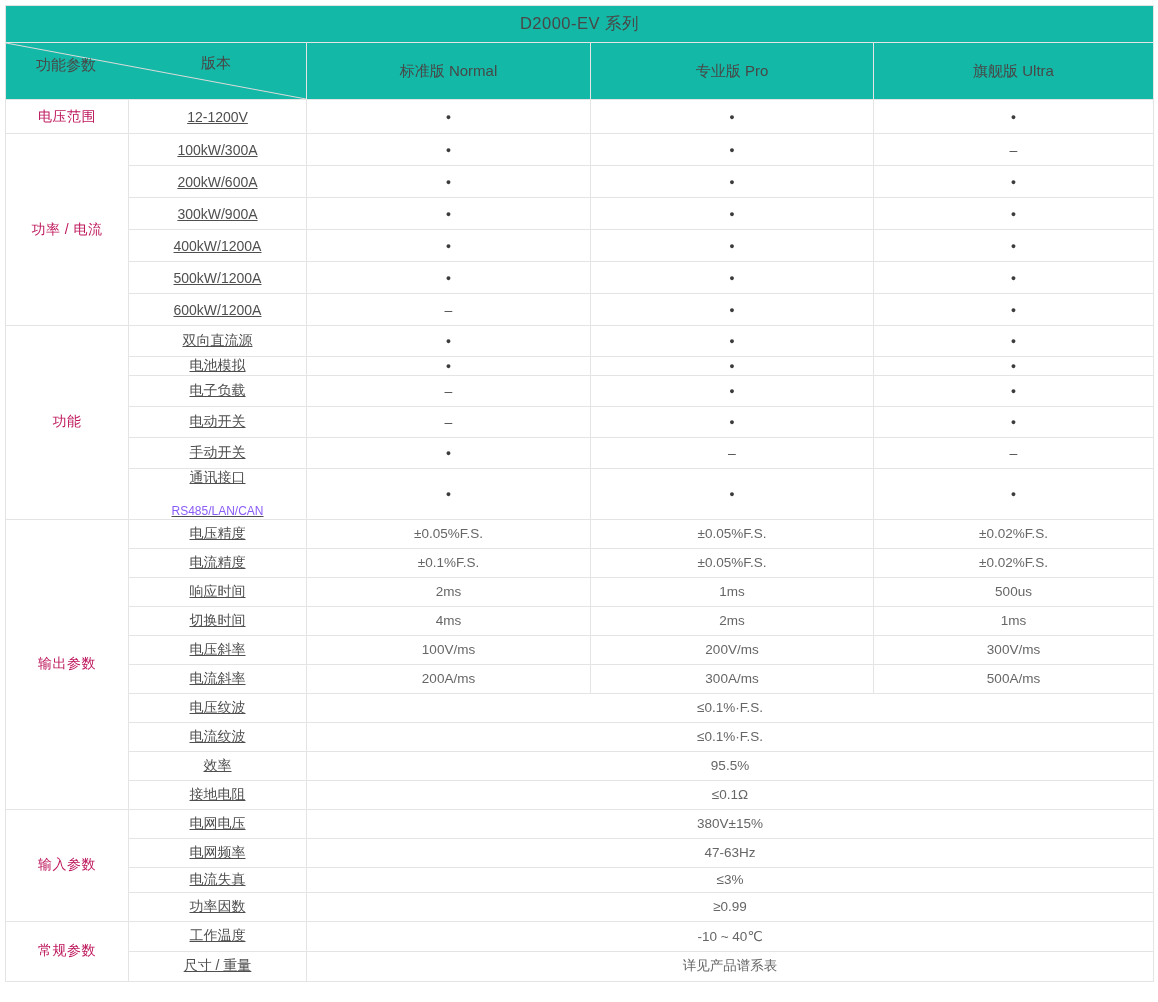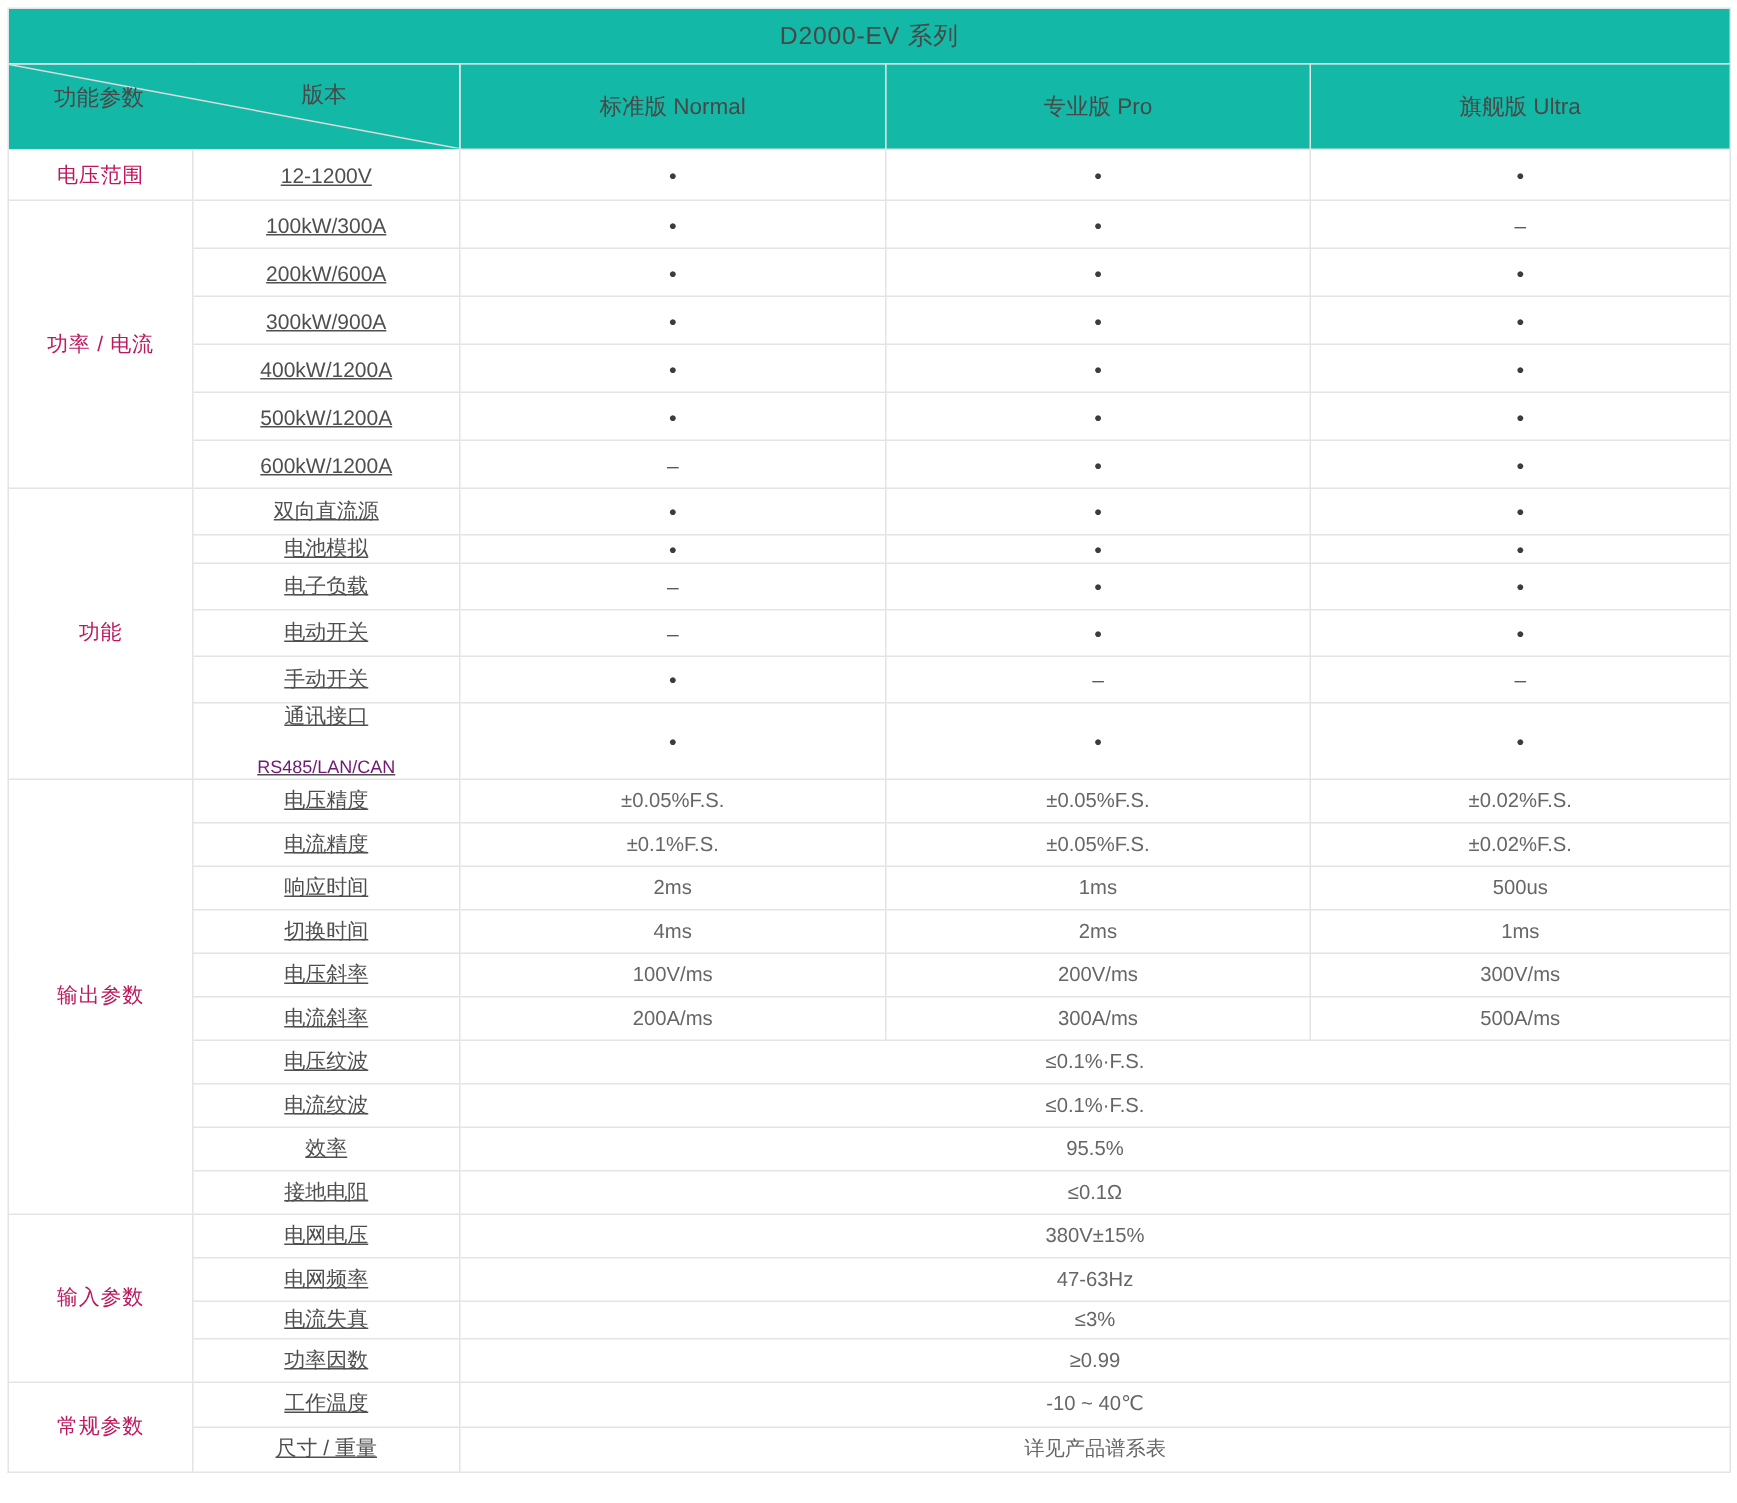--- a/index.html
+++ b/index.html
@@ -91,21 +91,21 @@
     color: #be185d;
     letter-spacing: 0.5px;
   }
   td.param-cell {
     font-size: 14px;
     color: #4f4f4f;
     text-decoration: underline;
   }
   .param-sub {
     font-size: 12px;
-    color: #701a75;
+    color: #8b5cf6;
     line-height: 1.15;
     margin-top: 18px;
   }
   td.sym-dot {
     font-size: 9px;
     color: #3c3c3c;
   }
   td.sym-dash {
     font-size: 14px;
     color: #5a5a5a;

